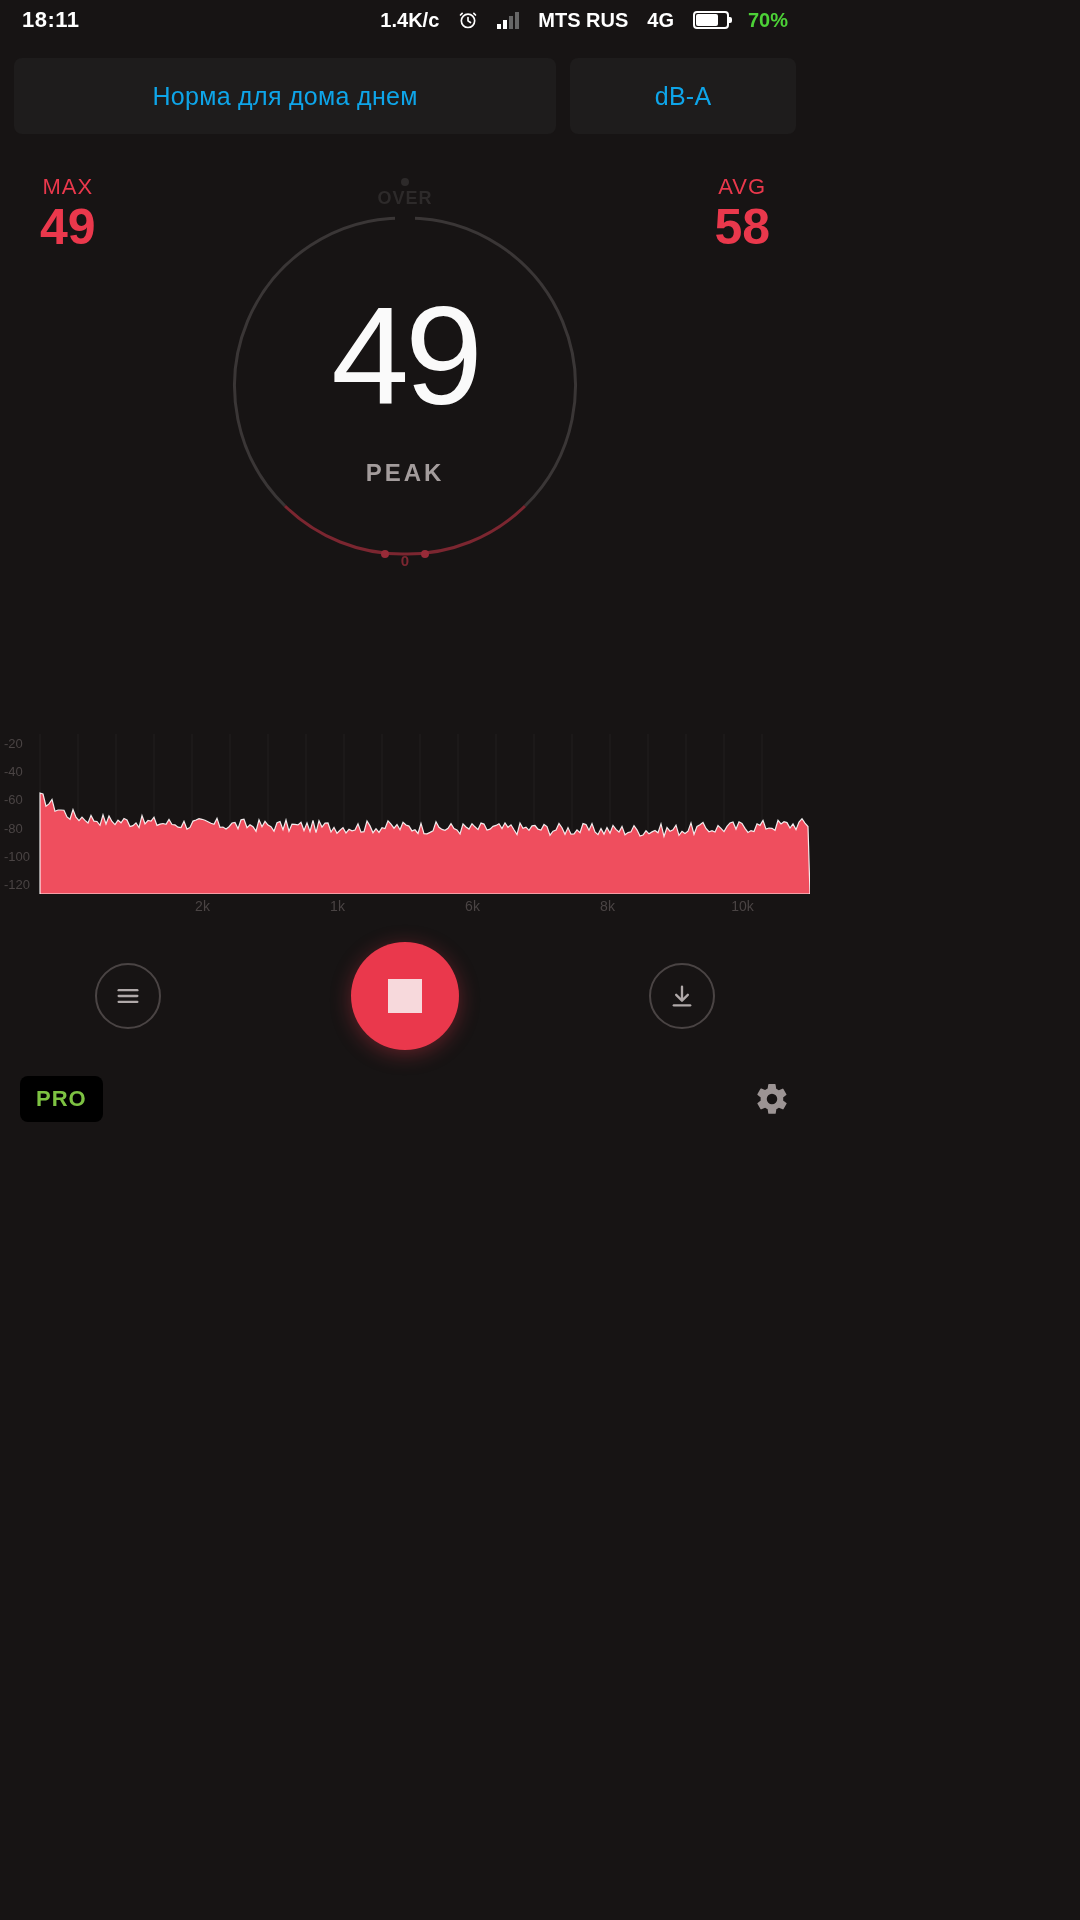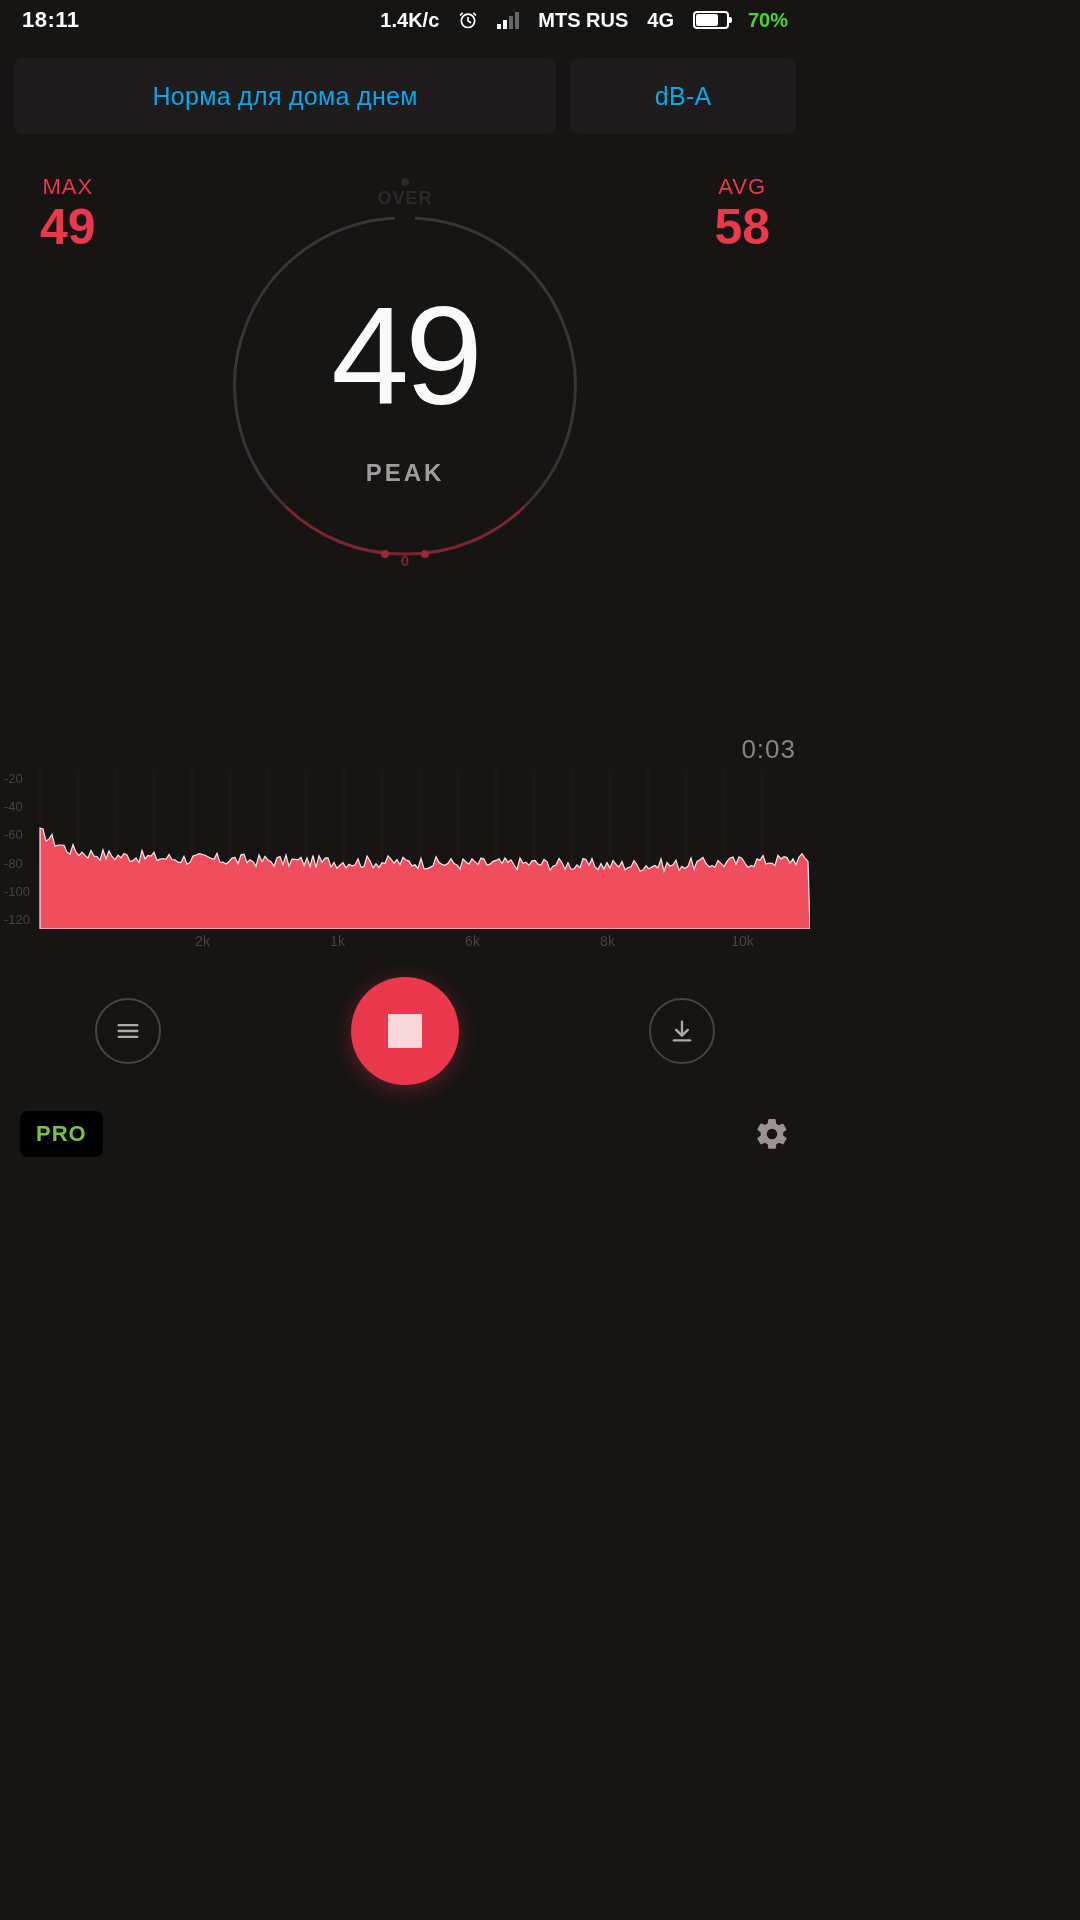--- a/index.html
+++ b/index.html
@@ -123,21 +123,20 @@
     </svg>
     <div class="dial-center">
       <div class="dial-value">49</div>
       <div class="dial-sub">PEAK</div>
     </div>
     <div class="dial-zero">0</div>
   </div>
 </div>
 
 <div class="chart-area">
-  <div class="chart-time">0:03</div>
   <div class="chart">
     <div class="y-ticks">
       <span>-20</span>
       <span>-40</span>
       <span>-60</span>
       <span>-80</span>
       <span>-100</span>
       <span>-120</span>
     </div>
     <svg viewBox="0 0 810 160" preserveAspectRatio="none">

